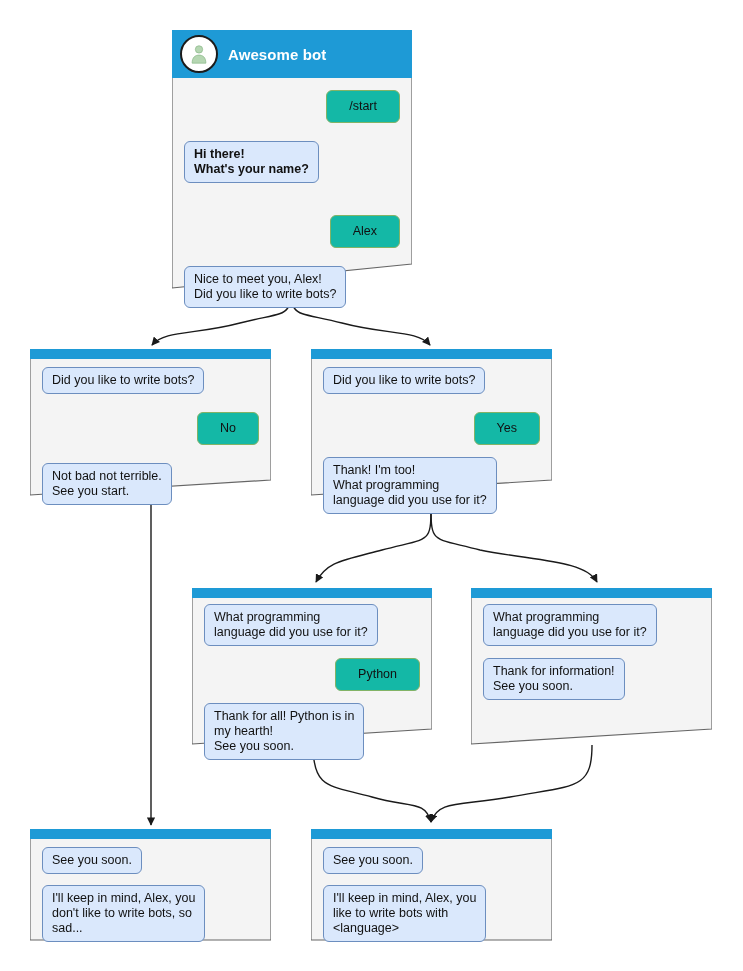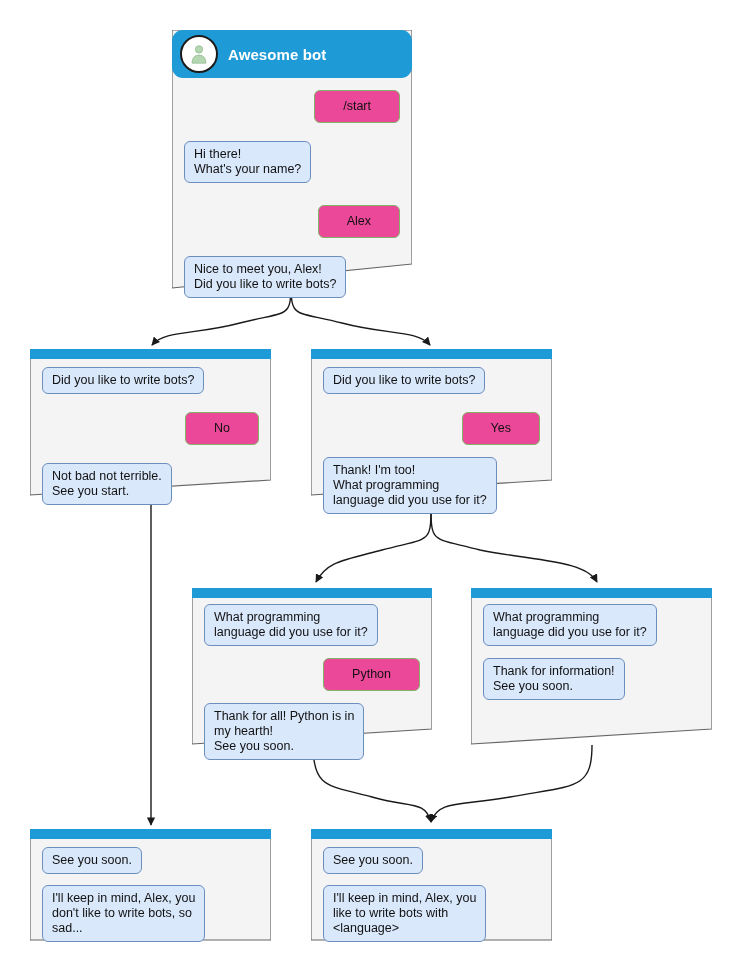--- a/index.html
+++ b/index.html
@@ -56,21 +56,20 @@
     position: relative;
     box-sizing: border-box;
     width: 100%;
     background: #1e9ad6;
     display: flex;
     align-items: center;
   }
   .card-header.tall {
     height: 48px;
     padding-left: 8px;
-    border-radius: 11px;
   }
   .card-header.thin {
     height: 10px;
   }
   .bot-title {
     color: #ffffff;
     font-size: 15px;
     font-weight: bold;
     margin-left: 10px;
     letter-spacing: 0.1px;
@@ -113,28 +112,28 @@
     line-height: 15px;
     color: #111111;
     white-space: pre-line;
     max-width: 86%;
   }
   .bubble.bot {
     background: #dae8fc;
     border: 1px solid #6c8ebf;
   }
   .bubble.user {
-    background: #ec4899;
+    background: #14b8a6;
     border: 1px solid #82b366;
-    padding: 8px 28px;
+    padding: 8px 22px;
   }
 
   
   .gap-lg { margin-bottom: 18px; }
-  .gap-xl { margin-bottom: 22px; }
+  .gap-xl { margin-bottom: 32px; font-weight: bold; }
 </style>
 </head>
 <body>
 
 <div id="canvas">
 
   <svg id="edges" viewBox="0 0 743 971" width="743" height="971">
     <defs>
       <marker id="arrow" viewBox="0 0 10 10" refX="9" refY="5" markerWidth="6" markerHeight="6" orient="auto-start-reverse">
         <path d="M 0 0 L 10 5 L 0 10 z" fill="#1a1a1a"></path>

